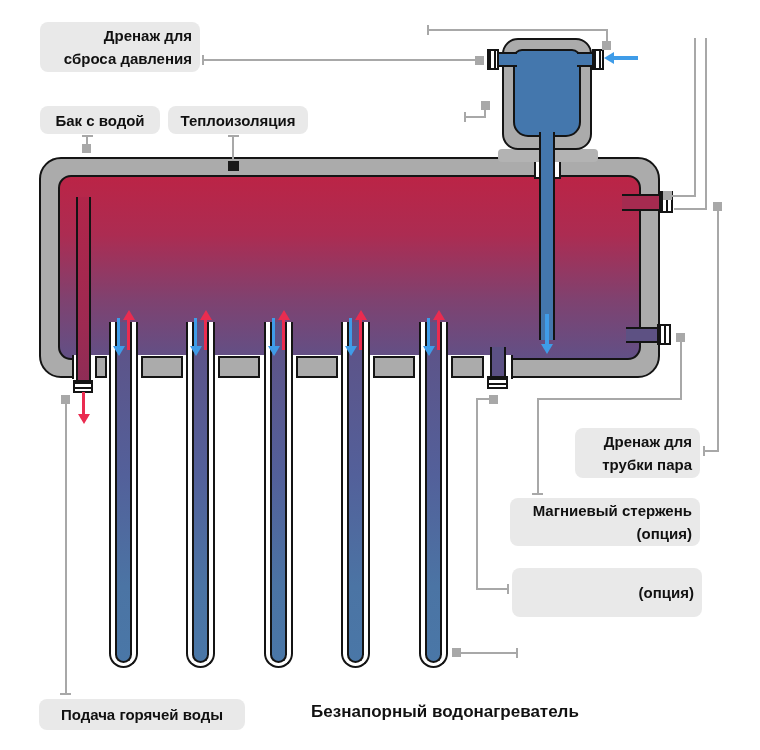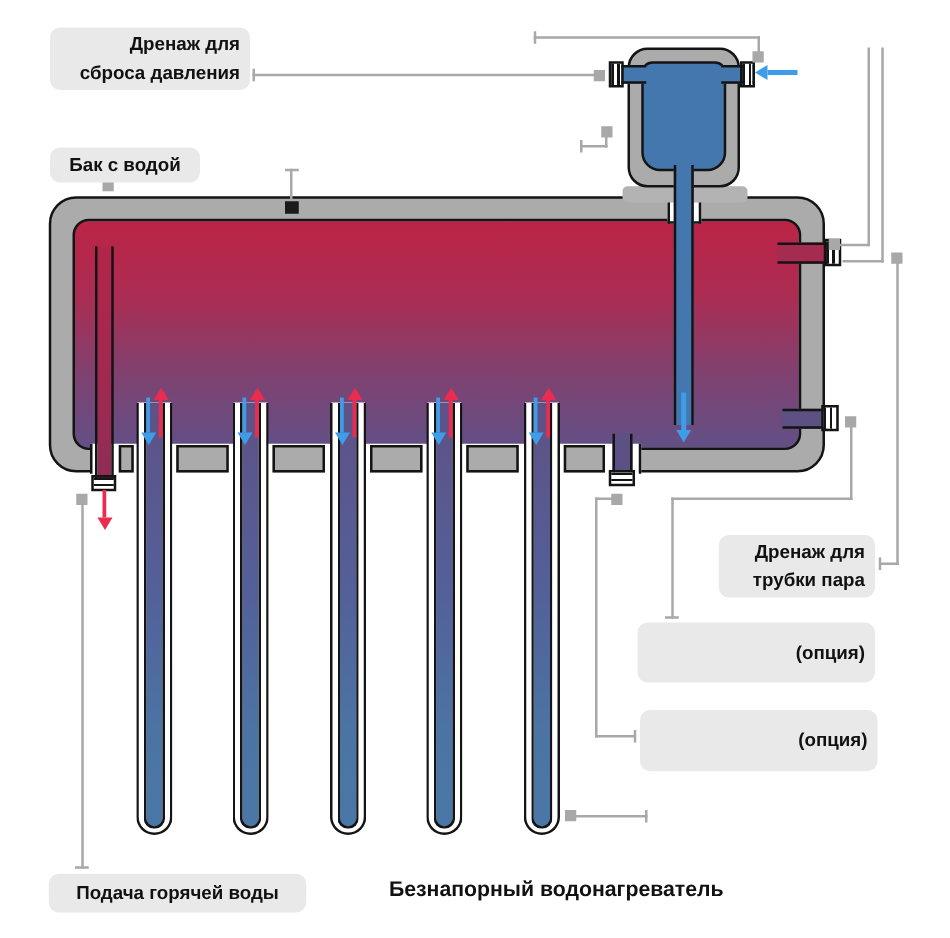--- a/index.html
+++ b/index.html
@@ -174,28 +174,32 @@
   <div class="cl" style="left:516px;top:648px;width:2px;height:10px;"></div>
 
   <div class="mk" style="left:61px;top:395px;"></div>
   <div class="cl" style="left:65px;top:399px;width:2px;height:296px;"></div>
   <div class="cl" style="left:60px;top:693px;width:11px;height:2px;"></div>
 
   <div class="lbl right" style="left:40px;top:22px;width:160px;height:50px;">
     <span>Дренаж для</span>
     <span>сброса давления</span>
   </div>
-  <div class="lbl center" style="left:40px;top:106px;width:120px;height:28px;margin-top:12px;">
+  <div class="lbl center" style="left:40px;top:106px;width:120px;height:28px;">
     <span>Бак с водой</span>
+  </div>
+  <div class="lbl center" style="left:168px;top:106px;width:140px;height:28px;">
+    <span>Теплоизоляция</span>
   </div>
   <div class="lbl right" style="left:575px;top:428px;width:125px;height:50px;">
     <span>Дренаж для</span>
     <span>трубки пара</span>
   </div>
   <div class="lbl right" style="left:510px;top:498px;width:190px;height:48px;">
+    <span>Магниевый стержень</span>
     <span>(опция)</span>
   </div>
   <div class="lbl right" style="left:512px;top:568px;width:190px;height:49px;">
     <span>(опция)</span>
   </div>
   <div class="lbl center" style="left:39px;top:699px;width:206px;height:31px;">
     <span>Подача горячей воды</span>
   </div>
 
   <div id="title">Безнапорный водонагреватель</div>

